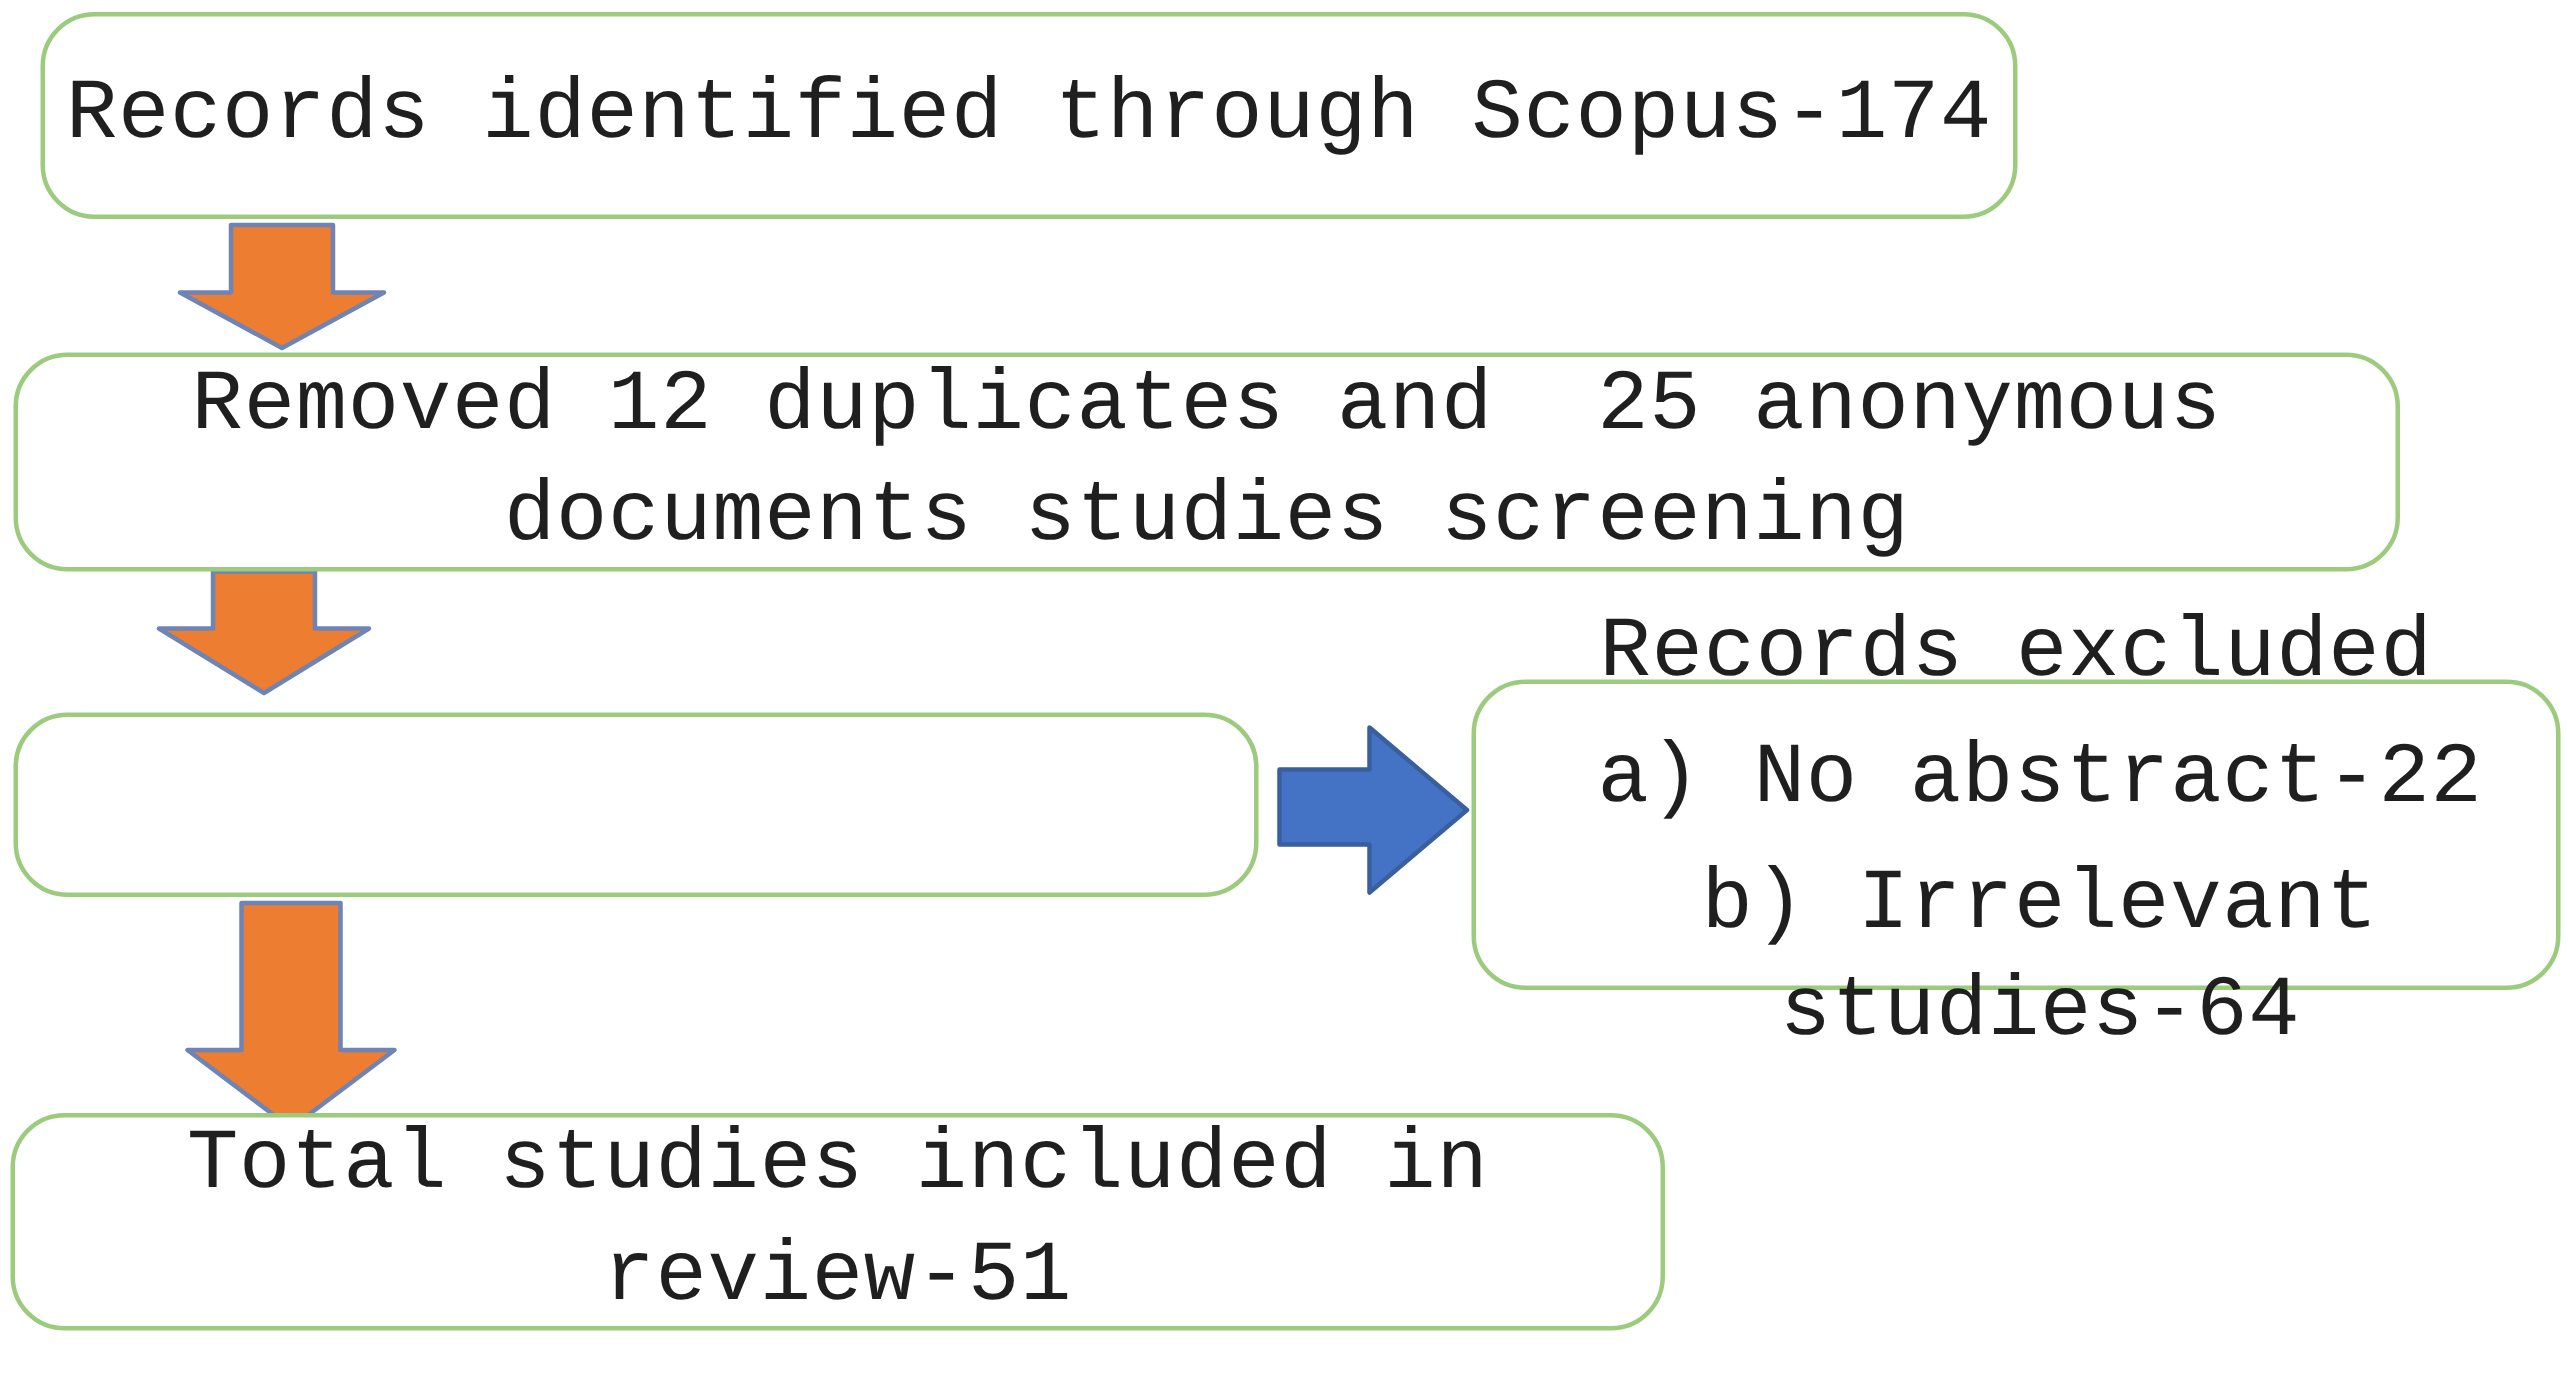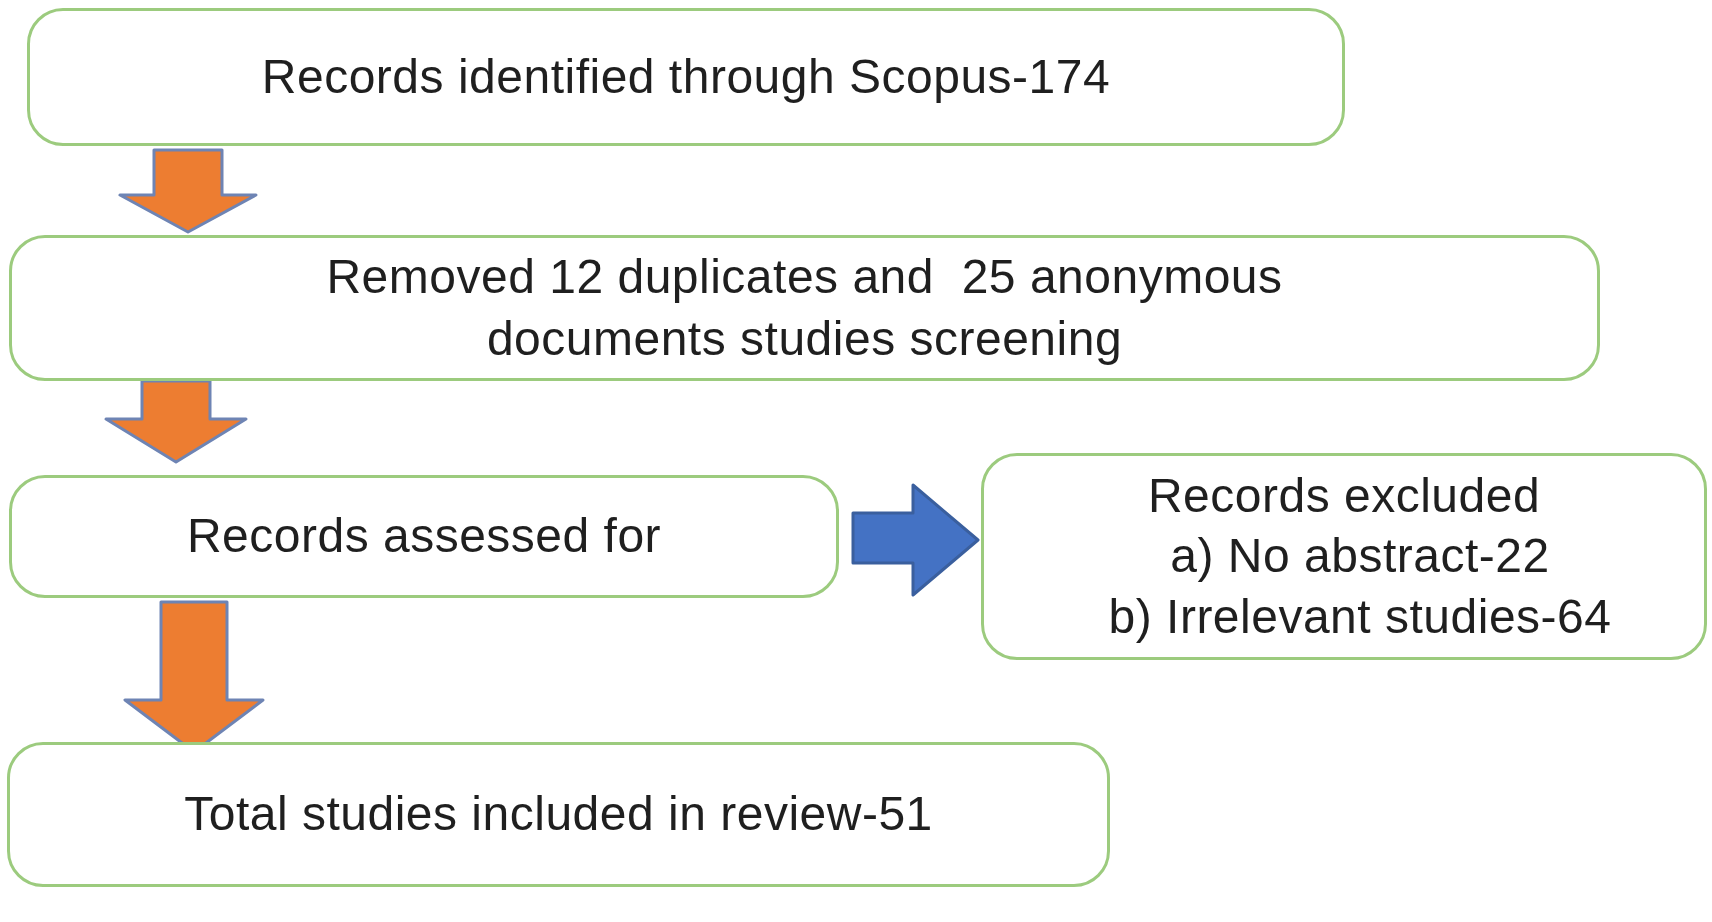--- a/index.html
+++ b/index.html
@@ -25,32 +25,33 @@
   }
   .box {
     position: absolute;
     box-sizing: border-box;
     border: 3px solid #9ccb7e;
     border-radius: 36px;
     background: #ffffff;
     display: flex;
     flex-direction: column;
     justify-content: center;
-    font-size: 48px;
+    font-size: 57px;
     line-height: 1.3;
     letter-spacing: 0.5px;
+    font-family: Liberation Mono, monospace;
   }
   .box-line {
     white-space: pre-wrap; 
     text-align: center;
   }
   .box-identified { left: 27px;  top: 8px;   width: 1318px; height: 138px; }
   .box-removed    { left: 9px;   top: 235px; width: 1591px; height: 146px; }
   .box-assessed   { left: 9px;   top: 475px; width: 830px;  height: 123px; }
-  .box-excluded   { left: 981px; top: 453px; width: 726px;  height: 207px; line-height: 1.26; }
+  .box-excluded   { left: 981px; top: 453px; width: 726px;  height: 207px; line-height: 1.26; gap: 12px; }
   .box-included   { left: 7px;   top: 742px; width: 1103px; height: 145px; }
   .box-excluded .line-left {
     text-align: center;
     padding-left: 32px;
   }
 </style>
 </head>
 <body>
 
 <div class="canvas">
@@ -65,21 +66,20 @@
   <div class="box box-identified">
     <div class="box-line">Records identified through Scopus-174</div>
   </div>
 
   <div class="box box-removed">
     <div class="box-line">Removed 12 duplicates and  25 anonymous</div>
     <div class="box-line">documents studies screening</div>
   </div>
 
   <div class="box box-assessed">
-    <div class="box-line">Records assessed for</div>
   </div>
 
   <div class="box box-excluded">
     <div class="box-line">Records excluded</div>
     <div class="box-line line-left">a) No abstract-22</div>
     <div class="box-line line-left">b) Irrelevant studies-64</div>
   </div>
 
   <div class="box box-included">
     <div class="box-line">Total studies included in review-51</div>

